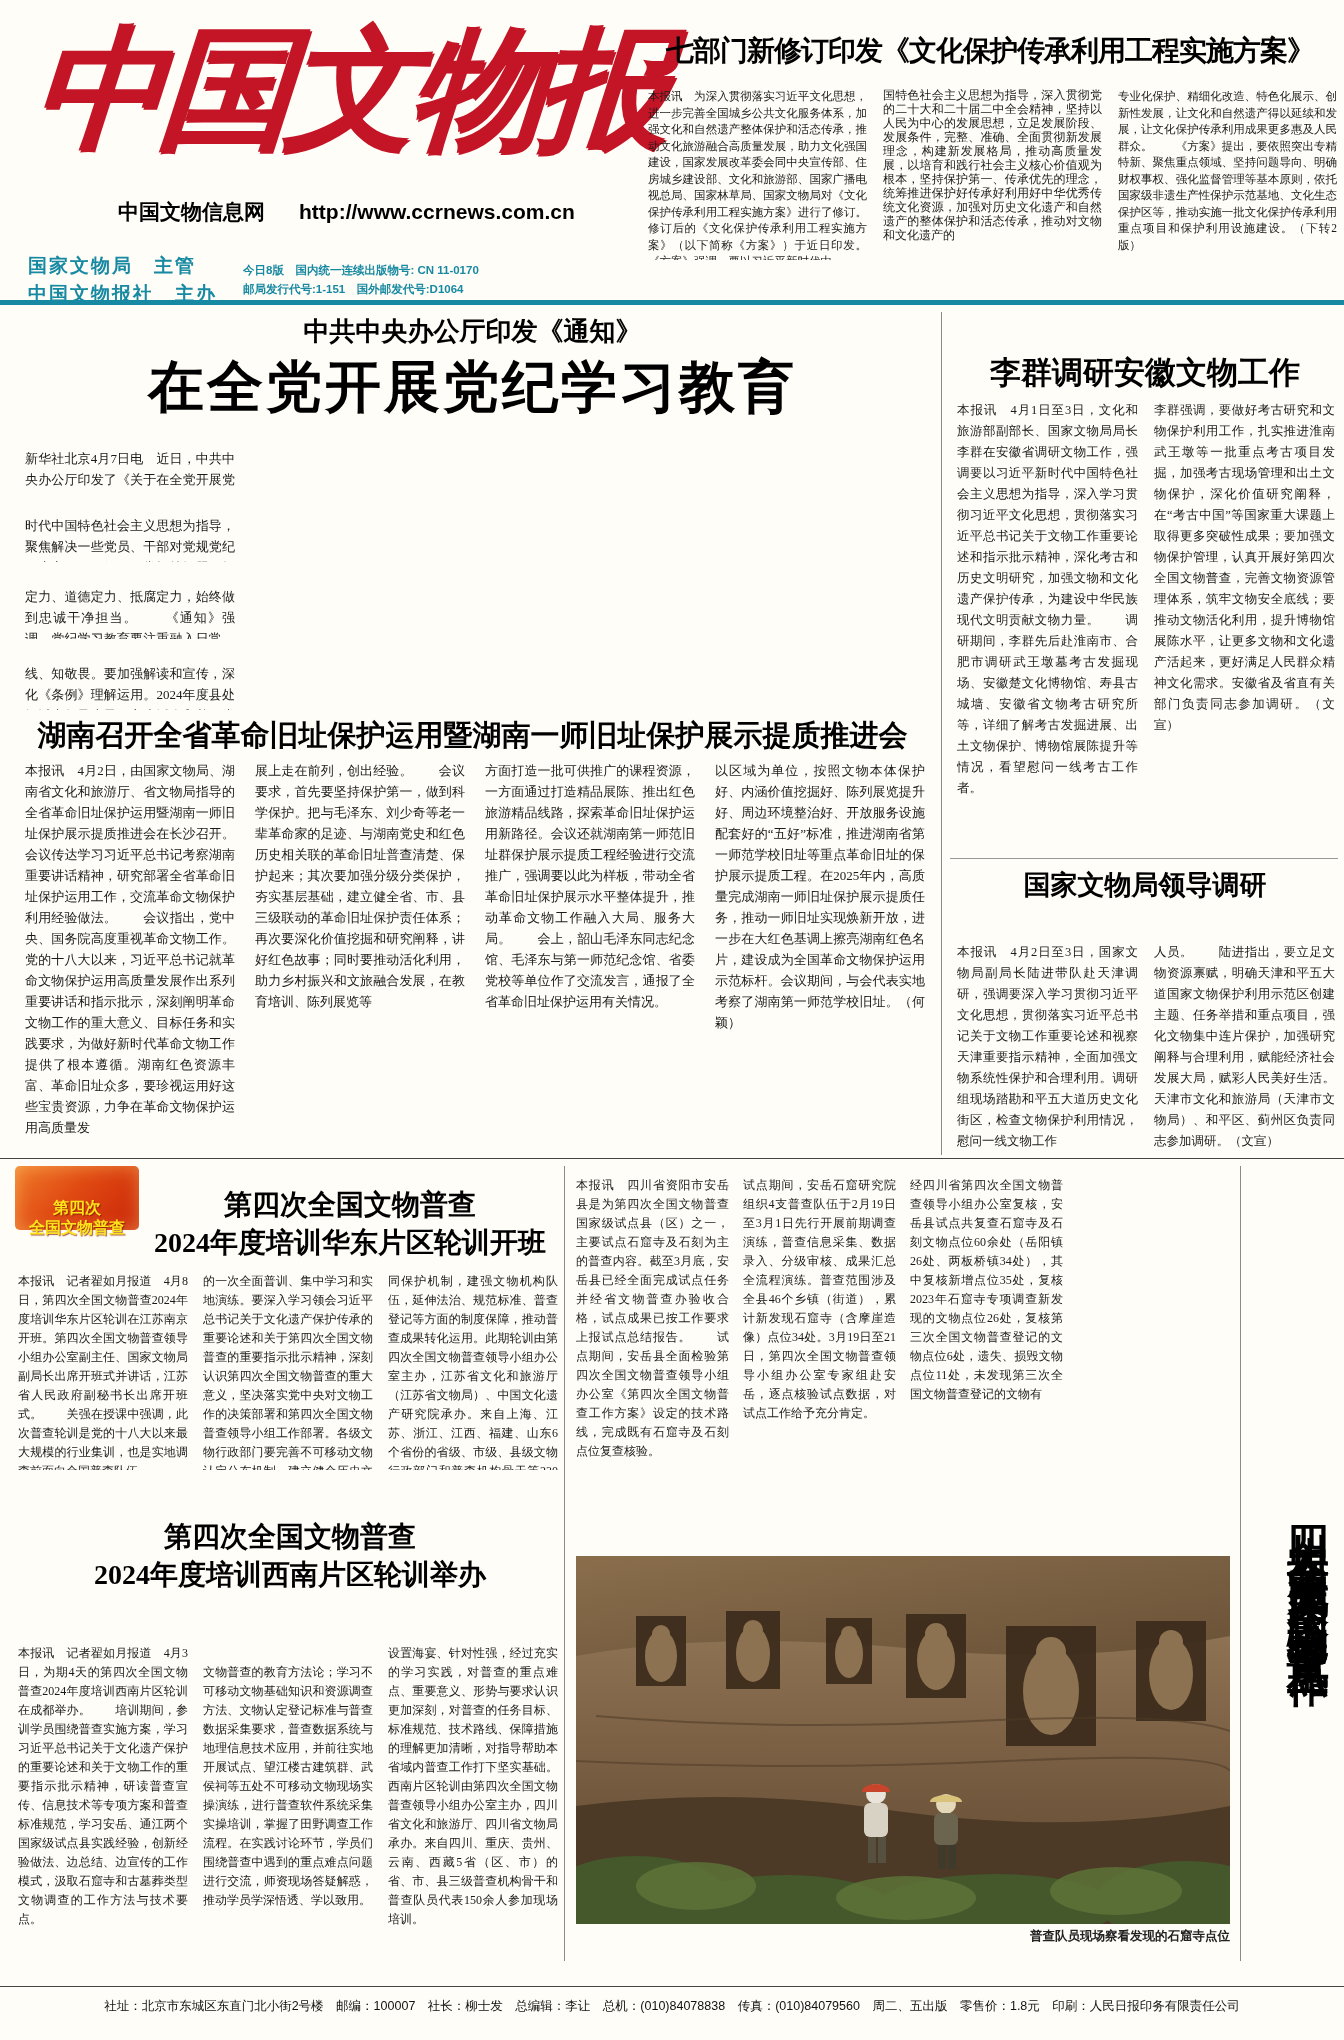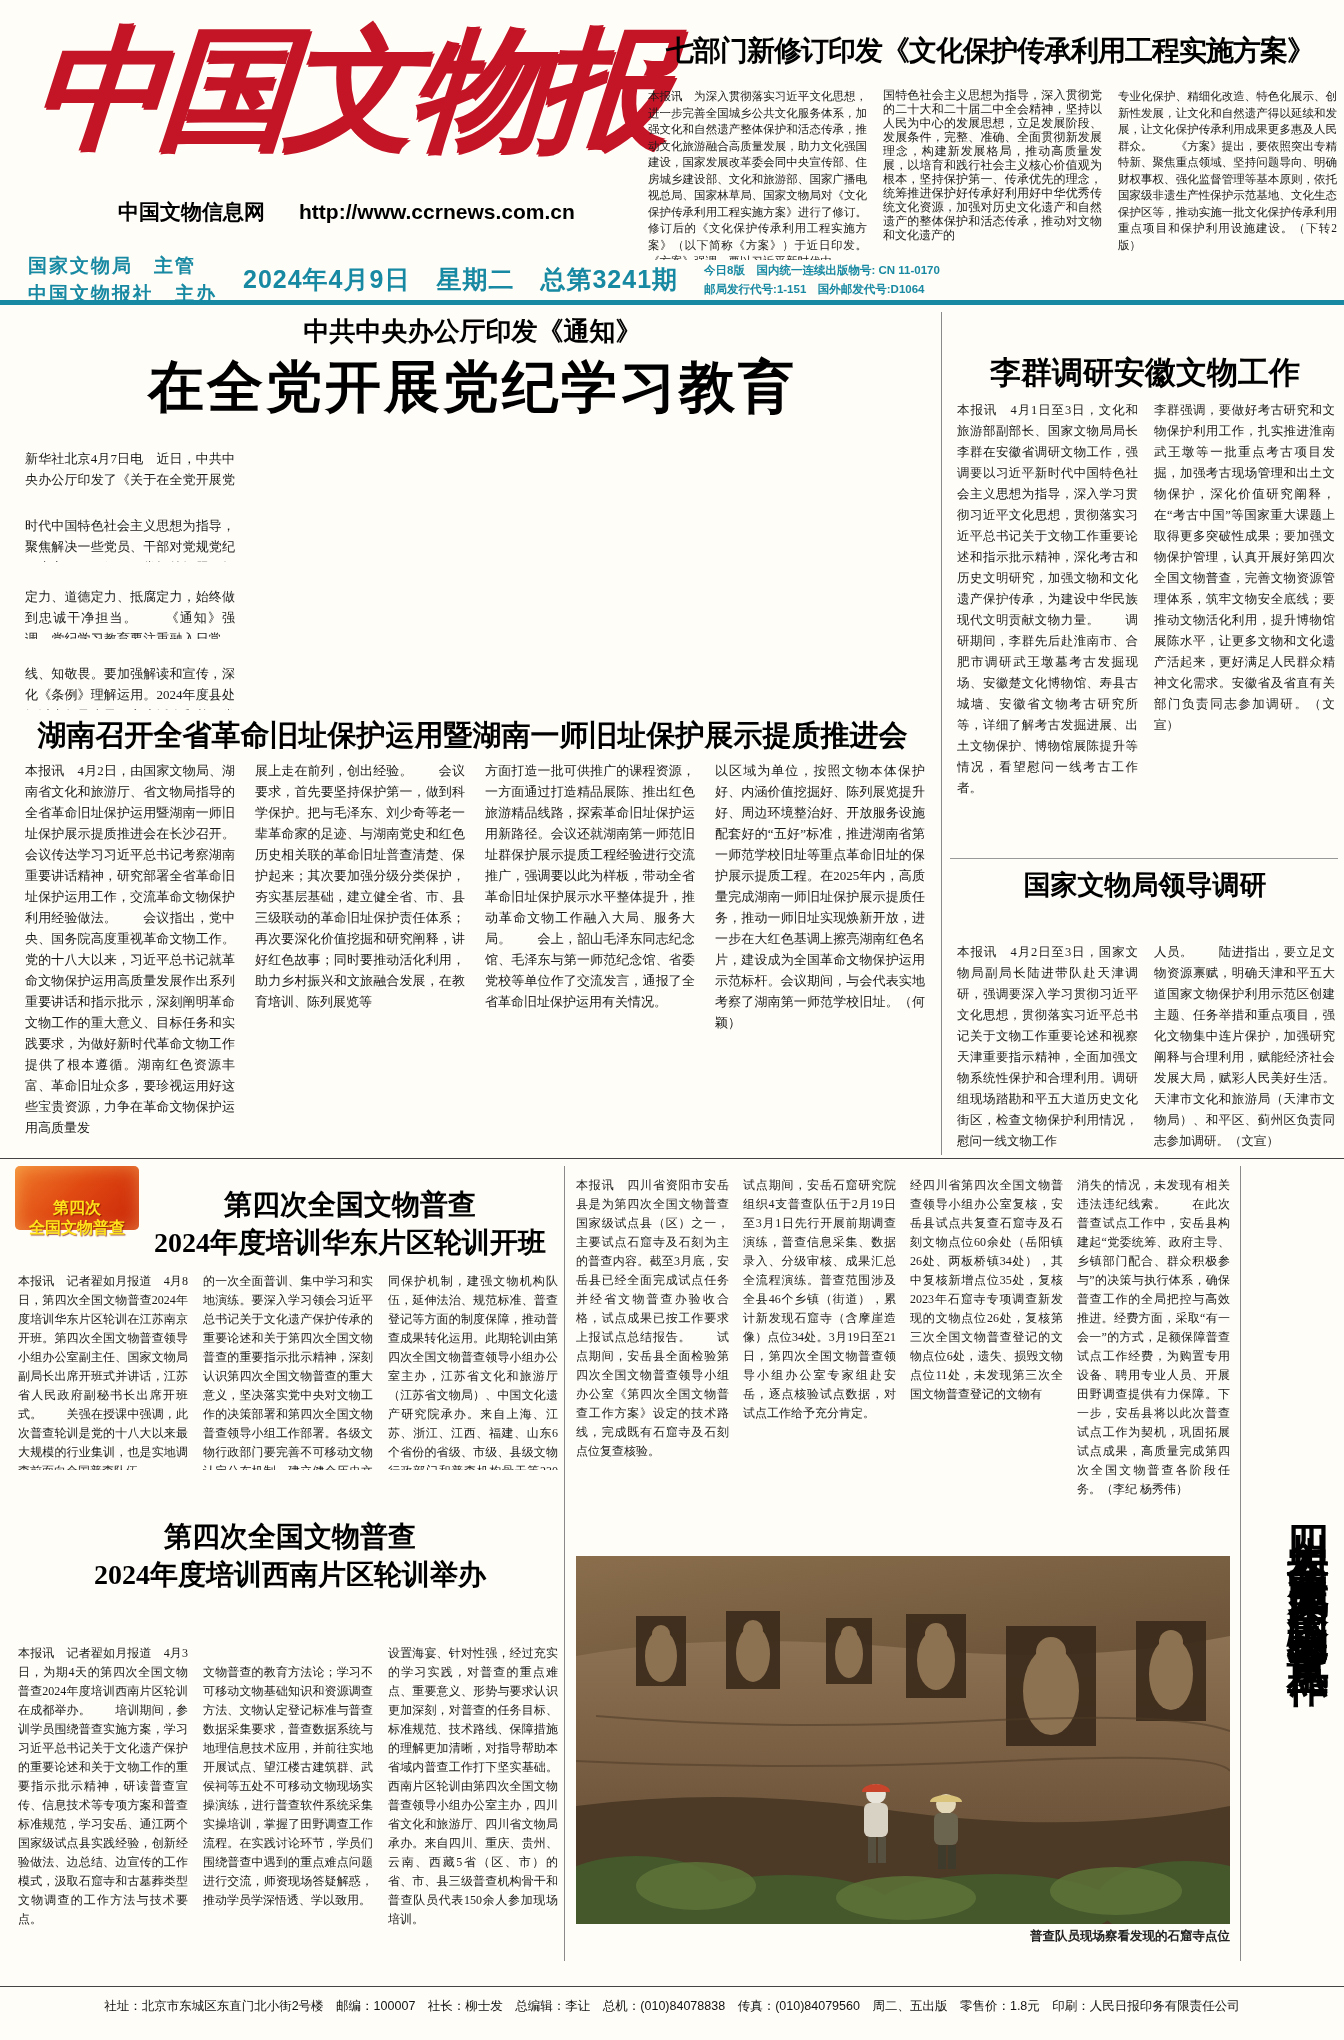--- a/index.html
+++ b/index.html
@@ -52,21 +52,20 @@
 
   <div class="abs site-row" style="left:118px;top:198px;">
     <span>中国文物信息网</span><span class="gap"></span><span>http://www.ccrnews.com.cn</span>
   </div>
 
   <div class="abs info-row" style="left:28px;top:252px;width:900px;">
     <div class="info-small">
       <div>国家文物局　主管</div>
       <div>中国文物报社　主办</div>
     </div>
-    <div class="info-date">2024年4月9日　星期二　总第3241期</div>
     <div class="info-pub">
       <div>今日8版　国内统一连续出版物号: CN 11-0170</div>
       <div>邮局发行代号:1-151　国外邮发代号:D1064</div>
     </div>
   </div>
 
   <div class="abs rule-teal" style="top:300px;"></div>
 
   <div class="abs hl" style="left:640px;top:32px;width:700px;font-size:28px;letter-spacing:-1px;white-space:nowrap;">七部门新修订印发《文化保护传承利用工程实施方案》</div>
   <div class="abs cols" style="left:648px;top:88px;width:690px;height:172px;gap:16px;">
@@ -136,21 +135,20 @@
     <div class="col" style="width:170px;">文物普查的教育方法论；学习不可移动文物基础知识和资源调查方法、文物认定登记标准与普查数据采集要求，普查数据系统与地理信息技术应用，并前往实地开展试点、望江楼古建筑群、武侯祠等五处不可移动文物现场实操演练，进行普查软件系统采集实操培训，掌握了田野调查工作流程。在实践讨论环节，学员们围绕普查中遇到的重点难点问题进行交流，师资现场答疑解惑，推动学员学深悟透、学以致用。</div>
     <div class="col" style="width:170px;">设置海宴、针对性强，经过充实的学习实践，对普查的重点难点、重要意义、形势与要求认识更加深刻，对普查的任务目标、标准规范、技术路线、保障措施的理解更加清晰，对指导帮助本省域内普查工作打下坚实基础。　　西南片区轮训由第四次全国文物普查领导小组办公室主办，四川省文化和旅游厅、四川省文物局承办。来自四川、重庆、贵州、云南、西藏5省（区、市）的省、市、县三级普查机构骨干和普查队员代表150余人参加现场培训。</div>
   </div>
 
   <div class="abs rule-v" style="left:564px;top:1166px;height:795px;"></div>
 
   <div class="abs cols bodytext-sm" style="left:576px;top:1176px;width:654px;height:372px;gap:14px;">
     <div class="col" style="width:153px;">本报讯　四川省资阳市安岳县是为第四次全国文物普查国家级试点县（区）之一，主要试点石窟寺及石刻为主的普查内容。截至3月底，安岳县已经全面完成试点任务并经省文物普查办验收合格，试点成果已按工作要求上报试点总结报告。　　试点期间，安岳县全面检验第四次全国文物普查领导小组办公室《第四次全国文物普查工作方案》设定的技术路线，完成既有石窟寺及石刻点位复查核验。</div>
     <div class="col" style="width:153px;">试点期间，安岳石窟研究院组织4支普查队伍于2月19日至3月1日先行开展前期调查演练，普查信息采集、数据录入、分级审核、成果汇总全流程演练。普查范围涉及全县46个乡镇（街道），累计新发现石窟寺（含摩崖造像）点位34处。3月19日至21日，第四次全国文物普查领导小组办公室专家组赴安岳，逐点核验试点数据，对试点工作给予充分肯定。</div>
     <div class="col" style="width:153px;">经四川省第四次全国文物普查领导小组办公室复核，安岳县试点共复查石窟寺及石刻文物点位60余处（岳阳镇26处、两板桥镇34处），其中复核新增点位35处，复核2023年石窟寺专项调查新发现的文物点位26处，复核第三次全国文物普查登记的文物点位6处，遗失、损毁文物点位11处，未发现第三次全国文物普查登记的文物有</div>
-    <div class="col" style="width:153px;">消失的情况，未发现有相关违法违纪线索。　　在此次普查试点工作中，安岳县构建起“党委统筹、政府主导、乡镇部门配合、群众积极参与”的决策与执行体系，确保普查工作的全局把控与高效推进。经费方面，采取“有一会一”的方式，足额保障普查试点工作经费，为购置专用设备、聘用专业人员、开展田野调查提供有力保障。下一步，安岳县将以此次普查试点工作为契机，巩固拓展试点成果，高质量完成第四次全国文物普查各阶段任务。（李纪 杨秀伟）</div>
   </div>
 
   <div class="abs" style="left:576px;top:1556px;width:654px;height:368px;">
     <svg width="654" height="368" viewBox="0 0 654 368">
       <defs>
         <linearGradient id="rock" x1="0" y1="0" x2="0" y2="1">
           <stop offset="0" stop-color="#9a7f5e"></stop>
             <stop offset="0.5" stop-color="#7c6145"></stop>
             <stop offset="1" stop-color="#5d472f"></stop>
         </linearGradient>

